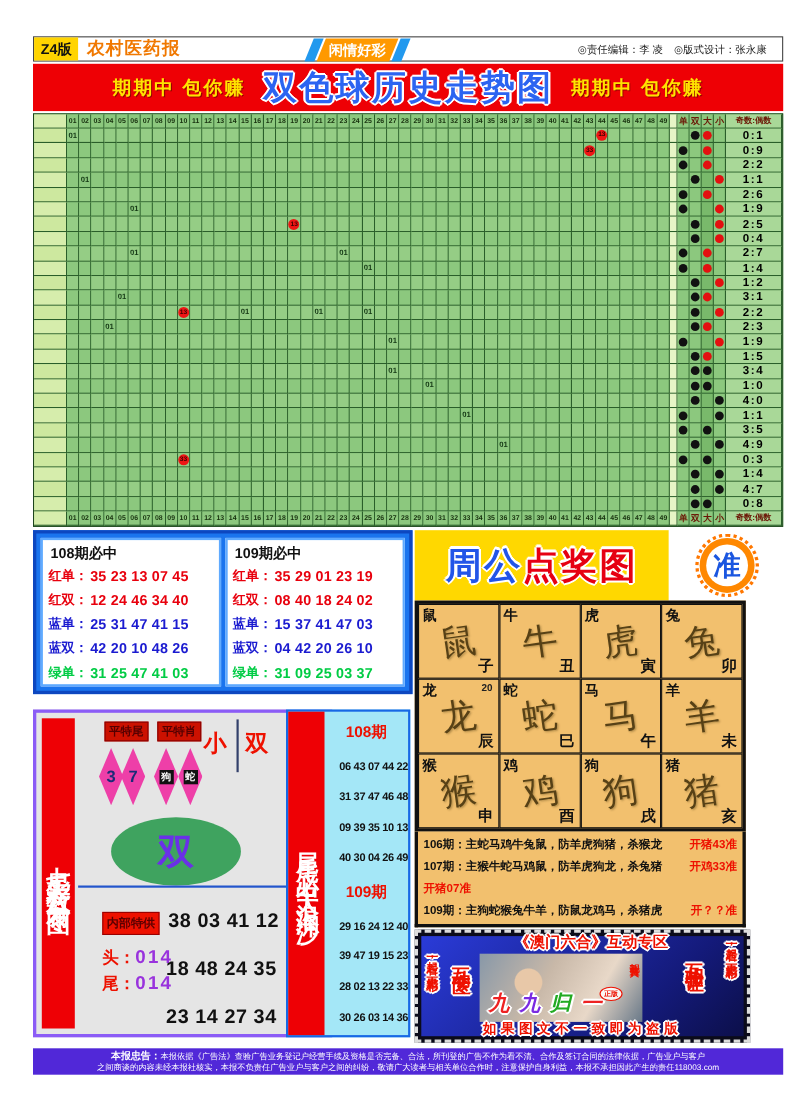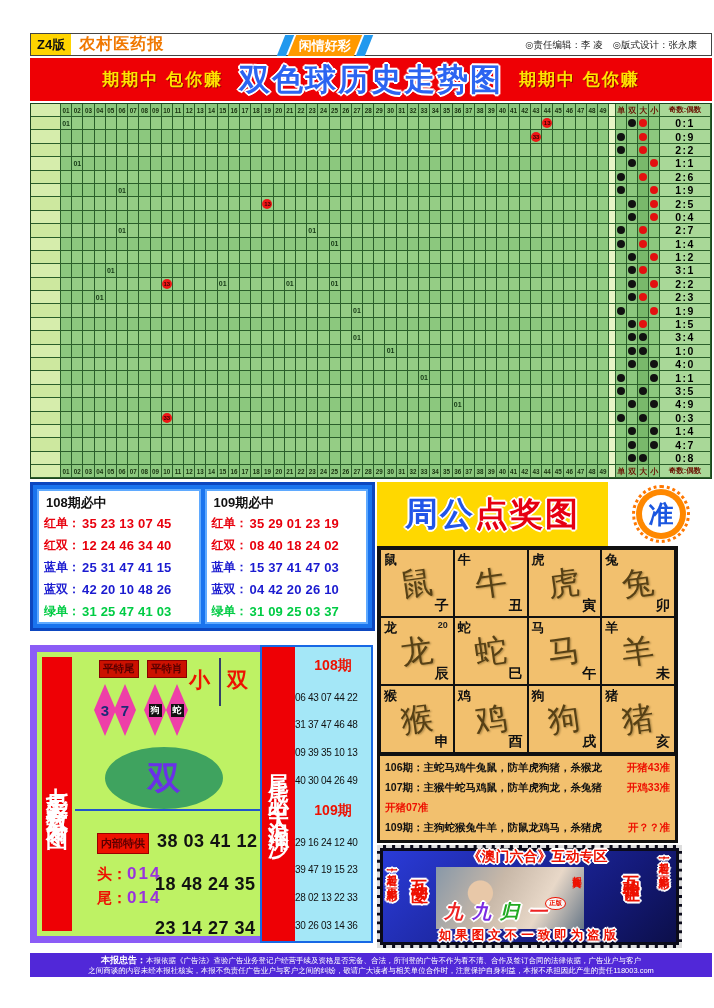--- a/index.html
+++ b/index.html
@@ -61,21 +61,21 @@
   .zcell{border:1.5px solid #111;position:relative;overflow:hidden;}
   .zanimal{position:absolute;left:3px;top:1px;font-size:13px;font-weight:900;color:#111;font-family:"DejaVu Serif",serif;}
   .zbranch{position:absolute;right:4px;bottom:1px;font-size:14px;font-weight:bold;color:#111;font-family:"DejaVu Serif",serif;}
   .znote{position:absolute;right:5px;top:2px;font-size:9px;font-weight:bold;color:#222;}
   .zart{position:absolute;left:50%;top:52%;transform:translate(-50%,-50%) rotate(-8deg);font-size:32px;color:#42300a;opacity:.88;font-family:"DejaVu Serif",serif;text-shadow:1px 1px 2px rgba(66,48,10,.45);}
   .preds{left:377px;top:756px;width:301px;height:87px;background:#f2c06e;border:3px solid #111;border-top:none;display:flex;flex-direction:column;justify-content:space-around;padding:2px 5px;}
   .prow{display:flex;justify-content:space-between;align-items:center;white-space:nowrap;}
   .pleft{font-size:10.5px;font-weight:900;color:#111;}
   .pres{font-size:10.5px;font-weight:900;color:#ee1100;}
   
-  .sevenstar{left:30px;top:645px;width:272px;height:298px;background:#bef264;border:7px solid #8b5cf6;}
+  .sevenstar{left:30px;top:645px;width:272px;height:298px;background:#e5e5e5;border:3px solid #8b5cf6;}
   .redstrip{position:absolute;left:5px;top:5px;bottom:5px;width:30px;background:#ee0005;display:flex;align-items:center;justify-content:center;}
   .vtext{writing-mode:vertical-rl;text-orientation:upright;color:#fff;font-weight:900;}
   .redstrip .vtext{font-size:22px;letter-spacing:6px;}
   .ptlabel{position:absolute;background:#cc1100;color:#550000;border:1px solid #880000;font-size:10.5px;font-weight:900;padding:1px 3px;}
   .diamond{position:absolute;width:22px;height:52px;background:#ee3fa8;clip-path:polygon(50% 0,100% 50%,50% 100%,0 50%);display:flex;align-items:center;justify-content:center;}
   .dnum{color:#1b2b77;font-size:15px;font-weight:900;}
   .dchip{background:#111;color:#fff;font-size:9px;font-weight:bold;padding:0 2px;}
   .bigred{position:absolute;color:#ee1100;font-weight:900;font-size:21px;}
   .vline{position:absolute;width:2px;background:#33406b;}
   .whitebox{position:absolute;left:152px;top:62px;width:64px;height:84px;background:#fff;}
@@ -93,21 +93,21 @@
   .bignum{position:absolute;color:#111;font-size:18px;font-weight:900;letter-spacing:0.5px;white-space:nowrap;}
   .htrow{position:absolute;font-weight:900;white-space:nowrap;}
   .htrow .lab{color:#ee1100;font-size:15px;}
   .htrow .val{color:#9933dd;font-size:17px;letter-spacing:2px;}
   
   .weiwei{left:260px;top:645px;width:113px;height:298px;background:#a4e7f7;border:2px solid #1768e5;}
   .wwstrip{position:absolute;left:0;top:0;bottom:0;width:33px;background:#ee0005;display:flex;align-items:center;justify-content:center;}
   .wwstrip .vtext{font-size:21px;letter-spacing:9px;}
   .wwlist{position:absolute;left:33px;right:0;top:0;bottom:0;display:flex;flex-direction:column;justify-content:space-around;padding:2px 0;}
   .wwperiod{color:#ee1100;font-size:14px;font-weight:900;text-align:center;}
-  .wwrow{color:#111;font-size:10px;font-weight:400;text-align:left;white-space:nowrap;letter-spacing:-0.3px;}
+  .wwrow{color:#111;font-size:10px;font-weight:700;text-align:right;white-space:nowrap;letter-spacing:-0.3px;}
   
   .macau{left:377px;top:845px;width:305px;height:103px;background:#0b0b1a;border:3px dashed #ddd;}
   .macinner{position:absolute;left:3px;right:3px;top:3px;bottom:3px;background:linear-gradient(135deg,#2a3bd8,#141a7a 70%,#0c0f4a);}
   .mactitle{position:absolute;top:0;left:16px;right:0;text-align:center;font-size:14px;font-weight:900;color:#ee1100;}
   .macv{position:absolute;color:#ee1100;font-weight:900;}
   .photo{position:absolute;left:56px;top:19px;width:148px;height:62px;background:radial-gradient(circle at 30% 42%,#e8c8a8 11%,rgba(0,0,0,0) 12%),linear-gradient(120deg,#8898a8,#c8b8a8 40%,#e8d8c8 70%,#687888);}
   .ninetitle{position:absolute;left:8px;bottom:4px;display:flex;gap:9px;}
   .ninetitle span{font-size:19px;font-weight:900;font-style:italic;}
   .beauty{position:absolute;right:1px;top:2px;writing-mode:vertical-rl;text-orientation:upright;color:#ee1100;font-size:9px;font-weight:900;letter-spacing:1px;}
   .genuine{position:absolute;right:18px;top:30px;border:1px solid #ee1100;border-radius:50%;background:rgba(255,255,255,.85);color:#ee1100;font-size:6.5px;font-weight:bold;padding:1px 3px;}

